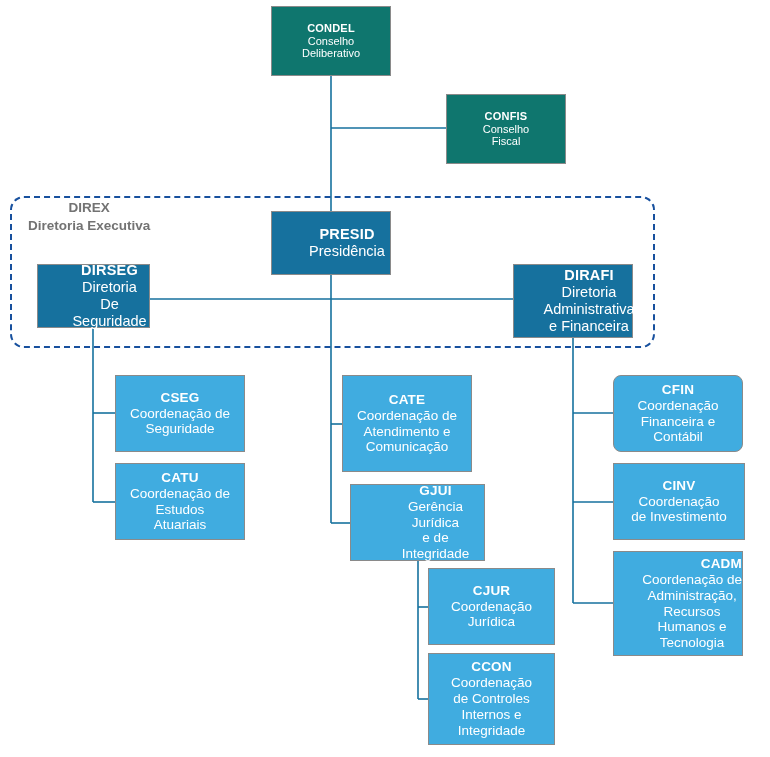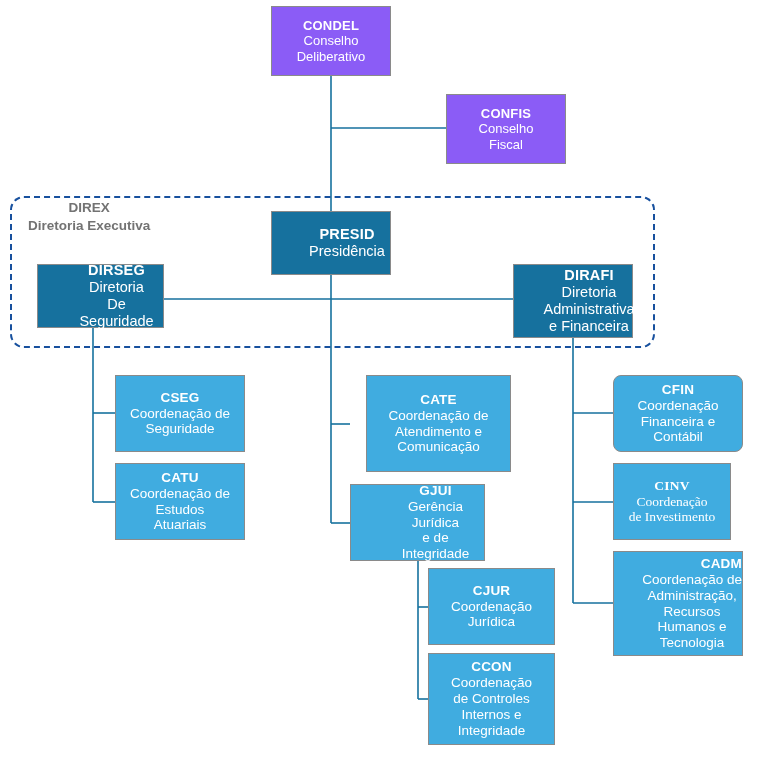--- a/index.html
+++ b/index.html
@@ -41,22 +41,22 @@
     z-index: 3;
   }
   .node .code {
     font-weight: bold;
     letter-spacing: 0.2px;
   }
   .node .desc {
     font-weight: normal;
   }
   .node.lvl-council {
-    background: #8b5cf6;
-    font-size: 13px;
+    background: #0f766e;
+    font-size: 11px;
   }
   .node.lvl-direx {
     background: #16719e;
     font-size: 14.5px;
     padding-left: 32px;
   }
   .node.lvl-coord {
     background: #40ace0;
     font-size: 13.5px;
   }
@@ -121,41 +121,41 @@
   <div class="node lvl-council" style="left: 446px; top: 94px; width: 120px; height: 70px;">
     <span class="code">CONFIS</span>
     <span class="desc">Conselho<br>Fiscal</span>
   </div>
 
   <div class="node lvl-direx" style="left: 271px; top: 211px; width: 120px; height: 64px;">
     <span class="code">PRESID</span>
     <span class="desc">Presidência</span>
   </div>
 
-  <div class="node lvl-direx" style="left: 37px; top: 264px; width: 127px; height: 64px;">
+  <div class="node lvl-direx" style="left: 37px; top: 264px; width: 113px; height: 64px;">
     <span class="code">DIRSEG</span>
     <span class="desc">Diretoria<br>De Seguridade</span>
   </div>
 
   <div class="node lvl-direx" style="left: 513px; top: 264px; width: 120px; height: 74px;">
     <span class="code">DIRAFI</span>
     <span class="desc">Diretoria<br>Administrativa<br>e Financeira</span>
   </div>
 
   <div class="node lvl-coord" style="left: 115px; top: 375px; width: 130px; height: 77px;">
     <span class="code">CSEG</span>
     <span class="desc">Coordenação de<br>Seguridade</span>
   </div>
 
   <div class="node lvl-coord" style="left: 115px; top: 463px; width: 130px; height: 77px;">
     <span class="code">CATU</span>
     <span class="desc">Coordenação de<br>Estudos<br>Atuariais</span>
   </div>
 
-  <div class="node lvl-coord" style="left: 366px; top: 375px; width: 145px; height: 97px;">
+  <div class="node lvl-coord" style="left: 342px; top: 375px; width: 130px; height: 97px;">
     <span class="code">CATE</span>
     <span class="desc">Coordenação de<br>Atendimento e<br>Comunicação</span>
   </div>
 
   <div class="node lvl-coord" style="left: 350px; top: 484px; width: 135px; height: 77px; padding-left: 36px;">
     <span class="code">GJUI</span>
     <span class="desc">Gerência Jurídica<br>e de Integridade</span>
   </div>
 
   <div class="node lvl-coord" style="left: 428px; top: 568px; width: 127px; height: 77px;">
@@ -166,21 +166,21 @@
   <div class="node lvl-coord" style="left: 428px; top: 653px; width: 127px; height: 92px; align-items: center;">
     <span class="code">CCON</span>
     <span class="desc">Coordenação<br>de Controles<br>Internos e<br>Integridade</span>
   </div>
 
   <div class="node lvl-coord" style="left: 613px; top: 375px; width: 130px; height: 77px; border-radius: 8px;">
     <span class="code">CFIN</span>
     <span class="desc">Coordenação<br>Financeira e<br>Contábil</span>
   </div>
 
-  <div class="node lvl-coord" style="left: 613px; top: 463px; width: 118px; height: 77px; font-family: Liberation Serif, serif;">
+  <div class="node lvl-coord" style="left: 613px; top: 463px; width: 132px; height: 77px;">
     <span class="code">CINV</span>
     <span class="desc">Coordenação<br>de Investimento</span>
   </div>
 
   <div class="node lvl-coord" style="left: 613px; top: 551px; width: 130px; height: 105px; align-items: flex-end;">
     <span class="code">CADM</span>
     <span class="desc">Coordenação de<br>Administração,<br>Recursos<br>Humanos e<br>Tecnologia</span>
   </div>
 
 </div>

